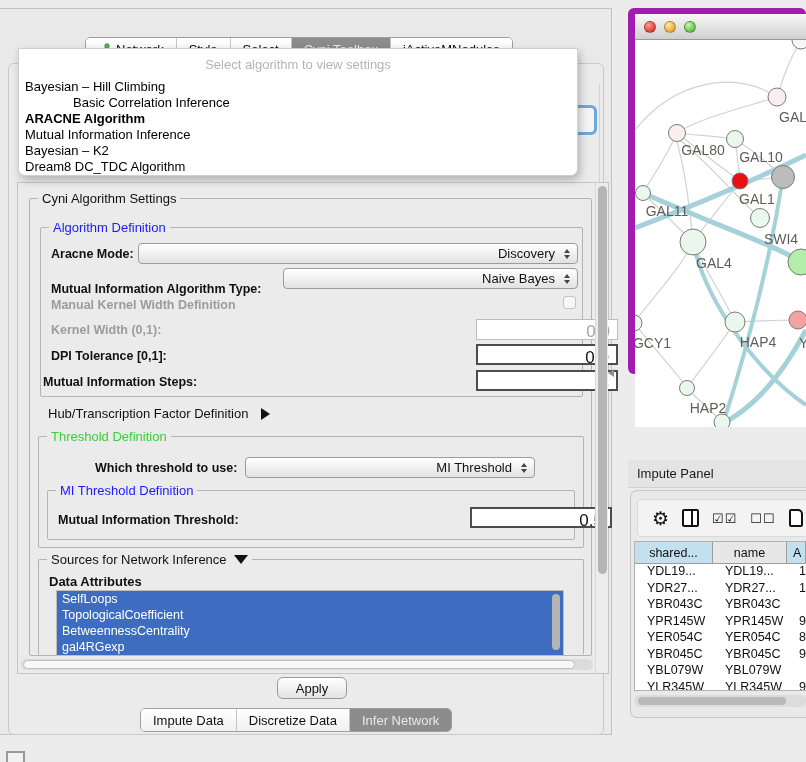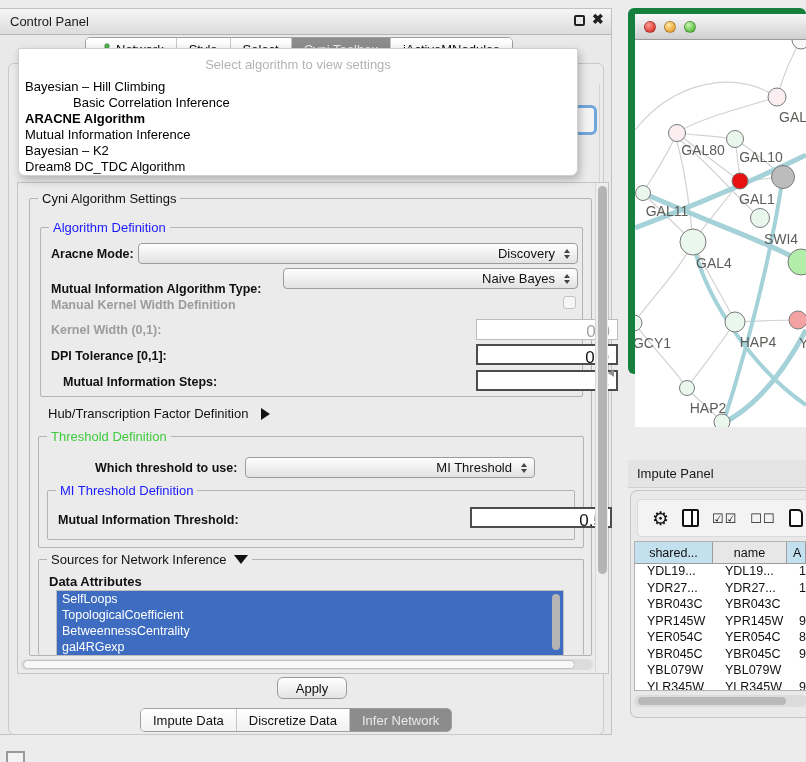--- a/index.html
+++ b/index.html
@@ -74,21 +74,21 @@
   .hscroll{background:#dcdcdc;border-radius:6px;}
   .hthumb{background:#f8f8f8;border:1px solid #c0c0c0;border-radius:6px;}
 
   #apply-btn{left:268px;top:613px;width:70px;height:22px;border:1px solid #9a9a9a;border-radius:6px;
              background:linear-gradient(#ffffff,#e3e3e3);font-size:13px;display:flex;align-items:center;justify-content:center;}
 
   
   #splitter-arrow{left:608px;top:369px;width:0;height:0;border-top:4px solid transparent;border-bottom:4px solid transparent;border-right:6px solid #8f8f8f;}
 
   
-  #net-window{left:628px;top:8px;width:178px;height:366px;background:#15803d;border-radius:6px;}
+  #net-window{left:628px;top:8px;width:178px;height:366px;background:#a21caf;border-radius:6px;}
   #net-titlebar{left:7px;top:6px;width:171px;height:26px;background:linear-gradient(#f8f8f8,#cfcfcf);
                 border-bottom:1px solid #9a9a9a;display:flex;align-items:center;padding-left:9px;gap:8px;}
   .light{width:12px;height:12px;border-radius:50%;border:1px solid rgba(0,0,0,.25);}
   .light.red{background:radial-gradient(circle at 35% 30%,#ff9a93,#e0423a 70%);}
   .light.yellow{background:radial-gradient(circle at 35% 30%,#ffe9a3,#e9a83a 70%);}
   .light.green{background:radial-gradient(circle at 35% 30%,#c9f7b2,#5fc244 70%);}
   #net-canvas{left:7px;top:32px;width:171px;height:387px;background:#fff;overflow:hidden;}
   #net-canvas svg{display:block;}
 
   
@@ -113,25 +113,20 @@
 
   
   #bl-icon{left:6px;top:751px;width:19px;height:14px;border:2px solid #9a9a9a;background:#f2f2f2;}
 </style>
 </head>
 <body>
 
 <div id="stage">
 
   <div class="abs" id="cp-window">
-    <div class="abs" id="cp-titlebar">
-      <div class="abs" id="cp-title">Control Panel</div>
-      <div class="abs win-float"></div>
-      <div class="abs win-close">✖</div>
-    </div>
 
     <div class="abs tabstrip" id="top-tabs">
       <div class="tab">
         <span class="net-icon">
           <svg width="13" height="13" viewBox="0 0 13 13">
             <line x1="3" y1="10" x2="9" y2="3" stroke="#4aa24a" stroke-width="1.2"></line>
             <line x1="3" y1="10" x2="10" y2="10" stroke="#4aa24a" stroke-width="1.2"></line>
             <circle cx="9" cy="3" r="2.2" fill="#57b957" stroke="#2e7d2e" stroke-width="0.8"></circle>
             <circle cx="3" cy="10" r="2.2" fill="#57b957" stroke="#2e7d2e" stroke-width="0.8"></circle>
             <circle cx="10.5" cy="10" r="2.2" fill="#57b957" stroke="#2e7d2e" stroke-width="0.8"></circle>
@@ -186,21 +181,21 @@
 
             <div class="abs lbl dis" style="left:10px;top:70px;">Manual Kernel Width Definition</div>
             <div class="abs checkbox" style="left:522px;top:68px;"></div>
 
             <div class="abs lbl dis" style="left:10px;top:95px;">Kernel Width (0,1):</div>
             <div class="abs tfield lite" style="left:395px;top:91px;width:142px;">0.0</div>
 
             <div class="abs lbl b" style="left:10px;top:121px;">DPI Tolerance [0,1]:</div>
             <div class="abs tfield dark" style="left:395px;top:116px;width:142px;">0.0</div>
 
-            <div class="abs lbl b" style="left:22px;top:147px;text-align:right;">Mutual Information Steps:</div>
+            <div class="abs lbl b" style="left:2px;top:147px;text-align:right;">Mutual Information Steps:</div>
             <div class="abs tfield dark" style="left:395px;top:142px;width:142px;">6</div>
           </div>
 
           <div class="abs" style="left:18px;top:205px;">
             <span class="lbl" style="font-size:13px;">Hub/Transcription Factor Definition</span>
             <span class="arrow-right" style="margin-left:8px;"></span>
           </div>
 
           <div class="abs groupbox" style="left:8px;top:237px;width:546px;height:112px;">
             <span class="gtitle green">Threshold Definition</span>

